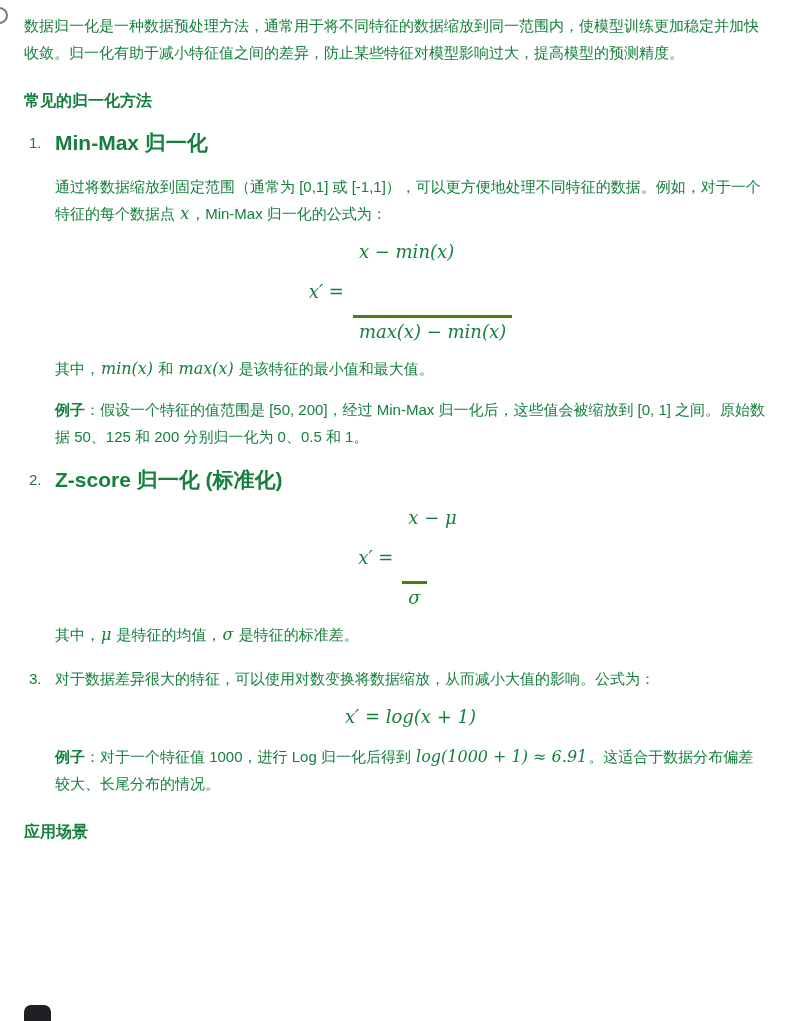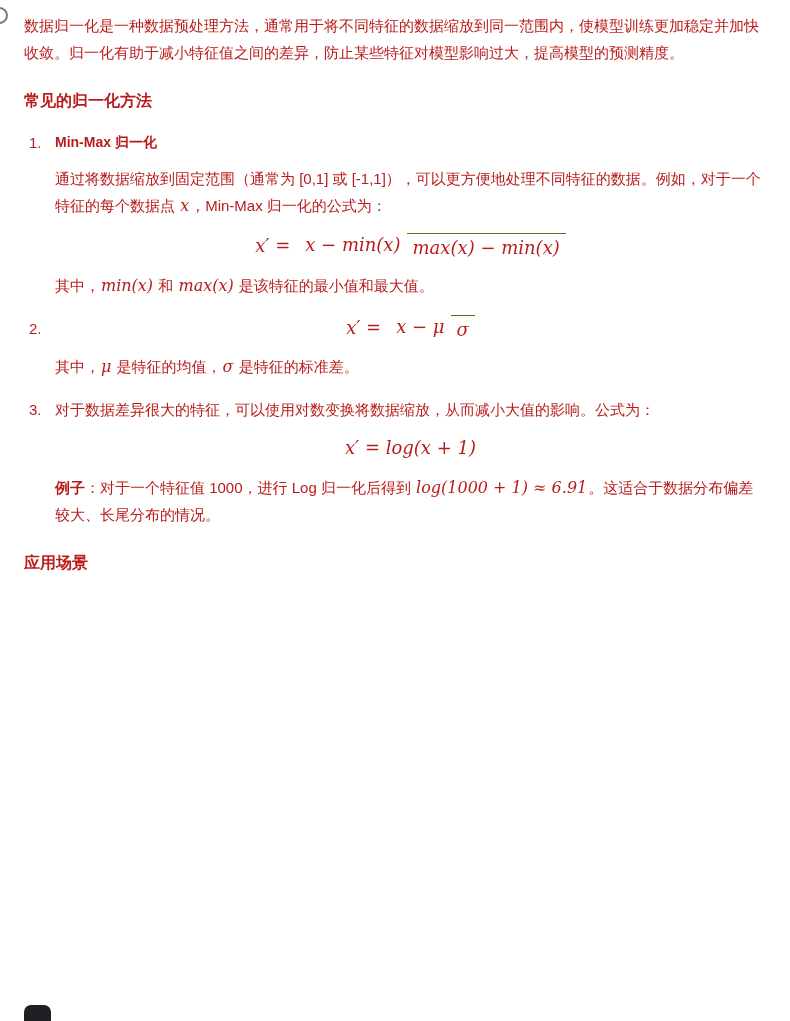--- a/index.html
+++ b/index.html
@@ -3,38 +3,38 @@
 <meta charset="utf-8">
 <style>
   * { box-sizing: border-box; }
   html, body { margin: 0; padding: 0; background: #ffffff; }
   .page {
     position: relative;
     width: 786px;
     height: 1021px;
     overflow: hidden;
     background: #ffffff;
-    color: #b91c1c;
+    color: #15803d;
     font-family: "Liberation Sans", "DejaVu Sans", sans-serif;
     font-size: 15px;
     line-height: 27px;
     padding: 12px 20px 0 24px;
   }
   p { margin: 0; }
   .h2 {
     font-size: 16px;
     line-height: 25px;
     font-weight: 700;
     margin: 22px 0 10px;
   }
   .list { margin-top: 4px; }
   .list-item { position: relative; padding-left: 31px; margin-top: 16px; }
   .li-num { position: absolute; left: 5px; top: 0; }
-  .li-title { font-weight: 700; font-size: 14px; }
-  .li-body { margin-top: 9px; }
+  .li-title { font-weight: 700; font-size: 21px; }
+  .li-body { margin-top: 17px; }
   .li-after { margin-top: 9px; }
   .example { margin-top: 14px; }
   strong { font-weight: 700; }
   .imath {
     font-family: "DejaVu Serif", "Liberation Serif", serif;
     font-style: italic;
     font-size: 16px;
     padding: 0 1px;
   }
   .formula-row {
@@ -43,23 +43,23 @@
     align-items: center;
     margin: 14px 0 12px;
     font-size: 18px;
     line-height: 1.25;
   }
   .formula-row .math {
     font-family: "DejaVu Serif", "Liberation Serif", serif;
     font-style: italic;
   }
   .fm-lhs { margin-right: 9px; }
-  .frac { display: inline-flex; flex-direction: row; align-items: flex-end; }
+  .frac { display: inline-flex; flex-direction: column; align-items: flex-start; gap: 48px; }
   .frac .fnum { padding: 0 6px 3px; }
-  .frac .fden { padding: 3px 6px 0; border-top: 1px solid #4d7c0f; }
+  .frac .fden { padding: 3px 6px 0; border-top: 3px solid #4d7c0f; }
   .avatar-ring {
     position: absolute;
     left: -9px;
     top: 7px;
     width: 17px;
     height: 17px;
     border-radius: 50%;
     border: 2px solid #7a7a7a;
     background: #ffffff;
   }
@@ -91,24 +91,26 @@
       <p class="li-title">Min-Max 归一化</p>
       <p class="li-body"><span>通过将数据缩放到固定范围（通常为 [0,1] 或 [-1,1]），可以更方便地处理不同特征的数据。例如，对于一个特征的每个数据点 </span><span class="imath">x</span><span>，Min-Max 归一化的公式为：</span></p>
       <div class="formula-row">
         <span class="math fm-lhs">x′ =</span>
         <span class="frac">
           <span class="math fnum">x − min(x)</span>
           <span class="math fden">max(x) − min(x)</span>
         </span>
       </div>
       <p class="li-after"><span>其中，</span><span class="imath">min(x)</span><span> 和 </span><span class="imath">max(x)</span><span> 是该特征的最小值和最大值。</span></p>
+      <p class="example"><strong>例子</strong><span>：假设一个特征的值范围是 [50, 200]，经过 Min-Max 归一化后，这些值会被缩放到 [0, 1] 之间。原始数据 50、125 和 200 分别归一化为 0、0.5 和 1。</span></p>
     </div>
 
     <div class="list-item">
       <span class="li-num">2.</span>
+      <p class="li-title">Z-score 归一化 (标准化)</p>
       <div class="formula-row">
         <span class="math fm-lhs">x′ =</span>
         <span class="frac">
           <span class="math fnum">x − μ</span>
           <span class="math fden">σ</span>
         </span>
       </div>
       <p class="li-after"><span>其中，</span><span class="imath">μ</span><span> 是特征的均值，</span><span class="imath">σ</span><span> 是特征的标准差。</span></p>
     </div>
 

